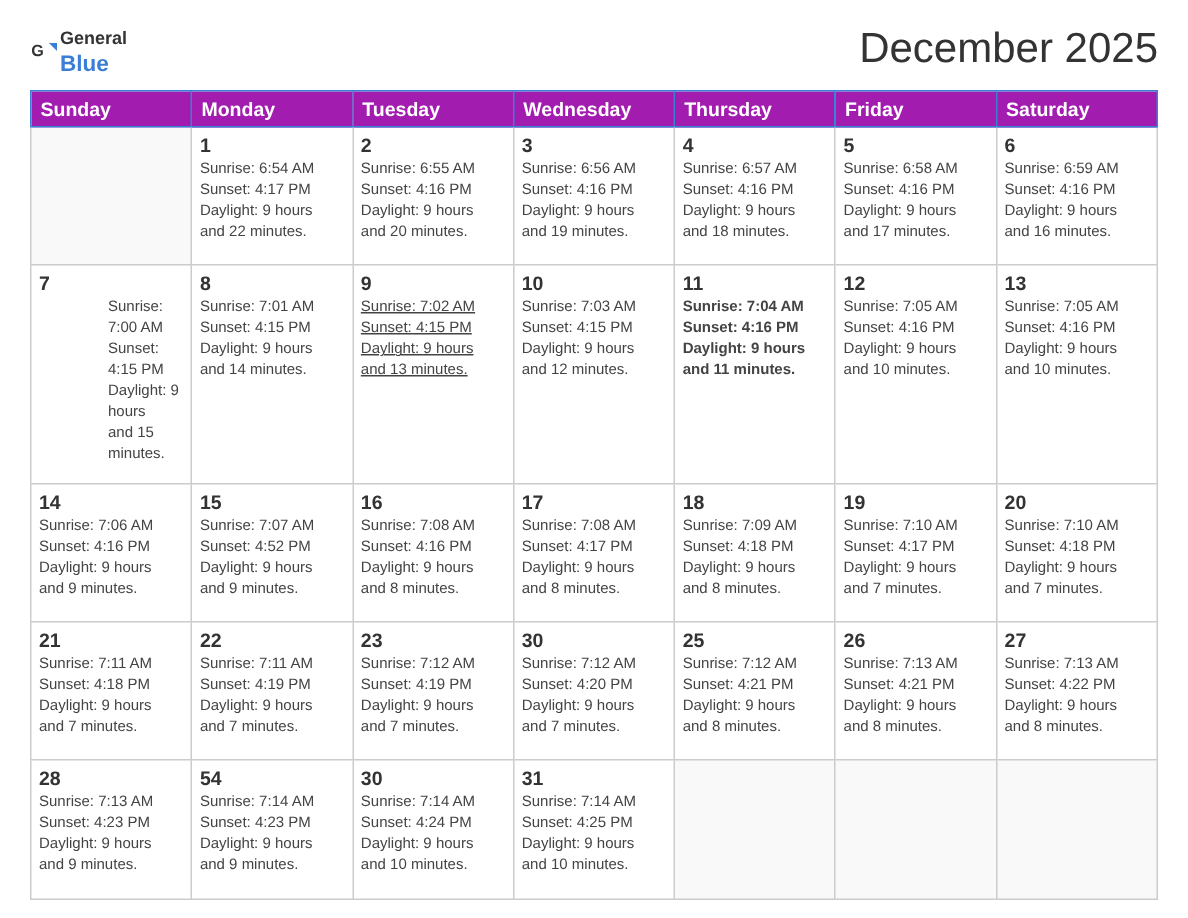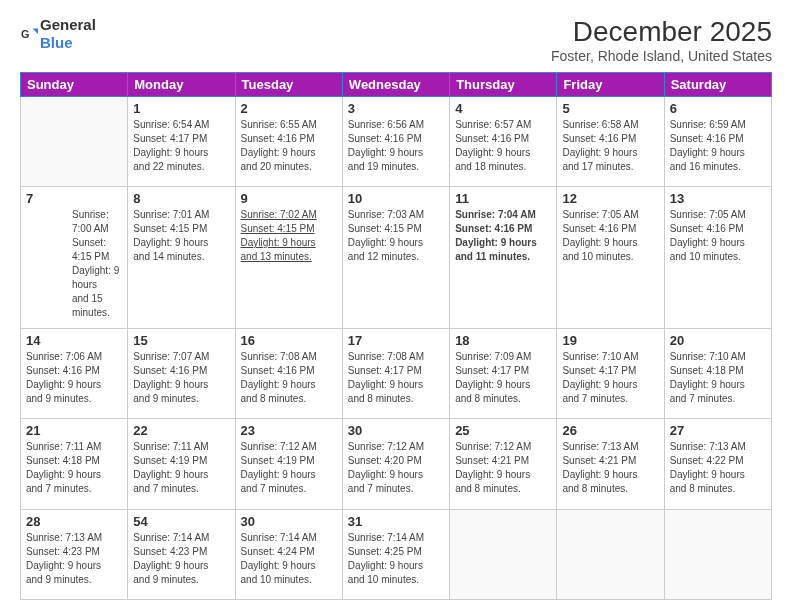--- a/index.html
+++ b/index.html
@@ -93,28 +93,27 @@
 
 <div class="page">
   <div class="header">
     <div class="logo">
       <div class="logo-row">
         <svg class="logo-svg" viewBox="0 0 20 20">
           <text x="1" y="14" font-size="12" font-weight="bold" fill="#333">G</text>
           <polygon points="14,4 20,4 20,10" fill="#3a7fd5"></polygon>
         </svg>
         <span>
-          <span style="font-size:15px;font-weight:bold;color:#333;">General</span><br>
+          <span style="font-size:12px;font-weight:bold;color:#333;">General</span><br>
           <span style="font-size:15px;font-weight:bold;color:#3a7fd5;">Blue</span>
         </span>
       </div>
     </div>
     <div class="title-section">
       <div class="month-title">December 2025</div>
-      <div class="location-title">Foster, Rhode Island, United States</div>
     </div>
   </div>
 
   <table class="calendar" id="cal-table">
     <thead id="cal-head">
         <tr>
           <th>Sunday</th>
           <th>Monday</th>
           <th>Tuesday</th>
           <th>Wednesday</th>
@@ -224,42 +223,42 @@
           <td>
             <div class="day-number">14</div>
             <div class="day-info" style="white-space: pre-line;">Sunrise: 7:06 AM
 Sunset: 4:16 PM
 Daylight: 9 hours
 and 9 minutes.</div>
           </td>
           <td>
             <div class="day-number">15</div>
             <div class="day-info" style="white-space: pre-line;">Sunrise: 7:07 AM
-Sunset: 4:16 PM
+Sunset: 4:52 PM
 Daylight: 9 hours
 and 9 minutes.</div>
           </td>
           <td>
             <div class="day-number">16</div>
             <div class="day-info" style="white-space: pre-line;">Sunrise: 7:08 AM
 Sunset: 4:16 PM
 Daylight: 9 hours
 and 8 minutes.</div>
           </td>
           <td>
             <div class="day-number">17</div>
             <div class="day-info" style="white-space: pre-line;">Sunrise: 7:08 AM
 Sunset: 4:17 PM
 Daylight: 9 hours
 and 8 minutes.</div>
           </td>
           <td>
             <div class="day-number">18</div>
             <div class="day-info" style="white-space: pre-line;">Sunrise: 7:09 AM
-Sunset: 4:17 PM
+Sunset: 4:18 PM
 Daylight: 9 hours
 and 8 minutes.</div>
           </td>
           <td>
             <div class="day-number">19</div>
             <div class="day-info" style="white-space: pre-line;">Sunrise: 7:10 AM
 Sunset: 4:17 PM
 Daylight: 9 hours
 and 7 minutes.</div>
           </td>

